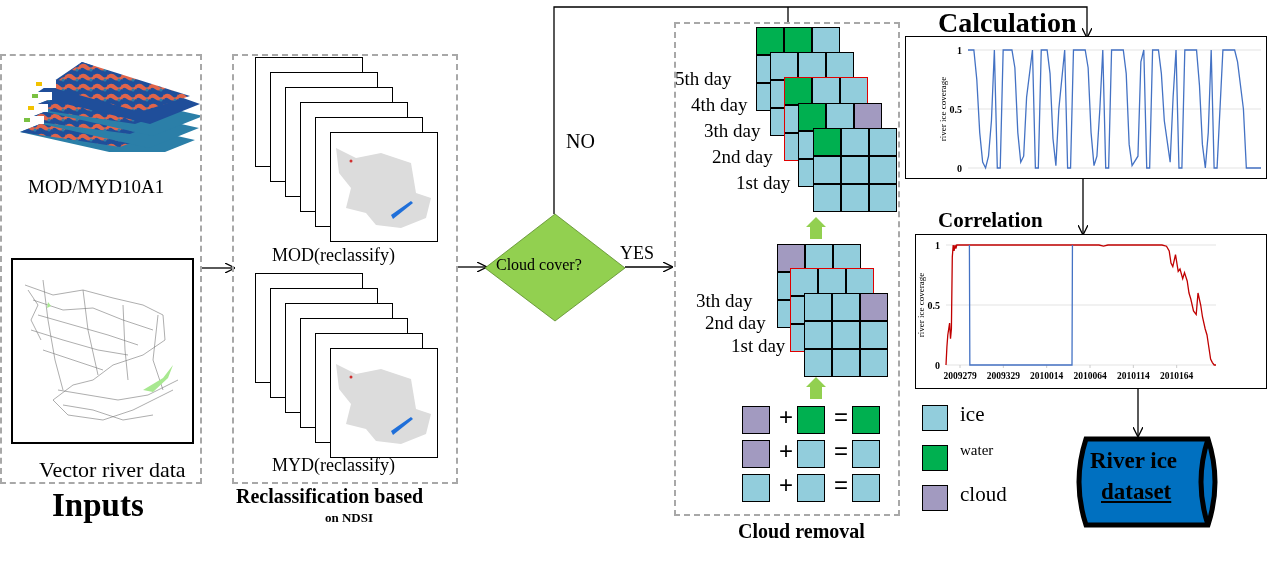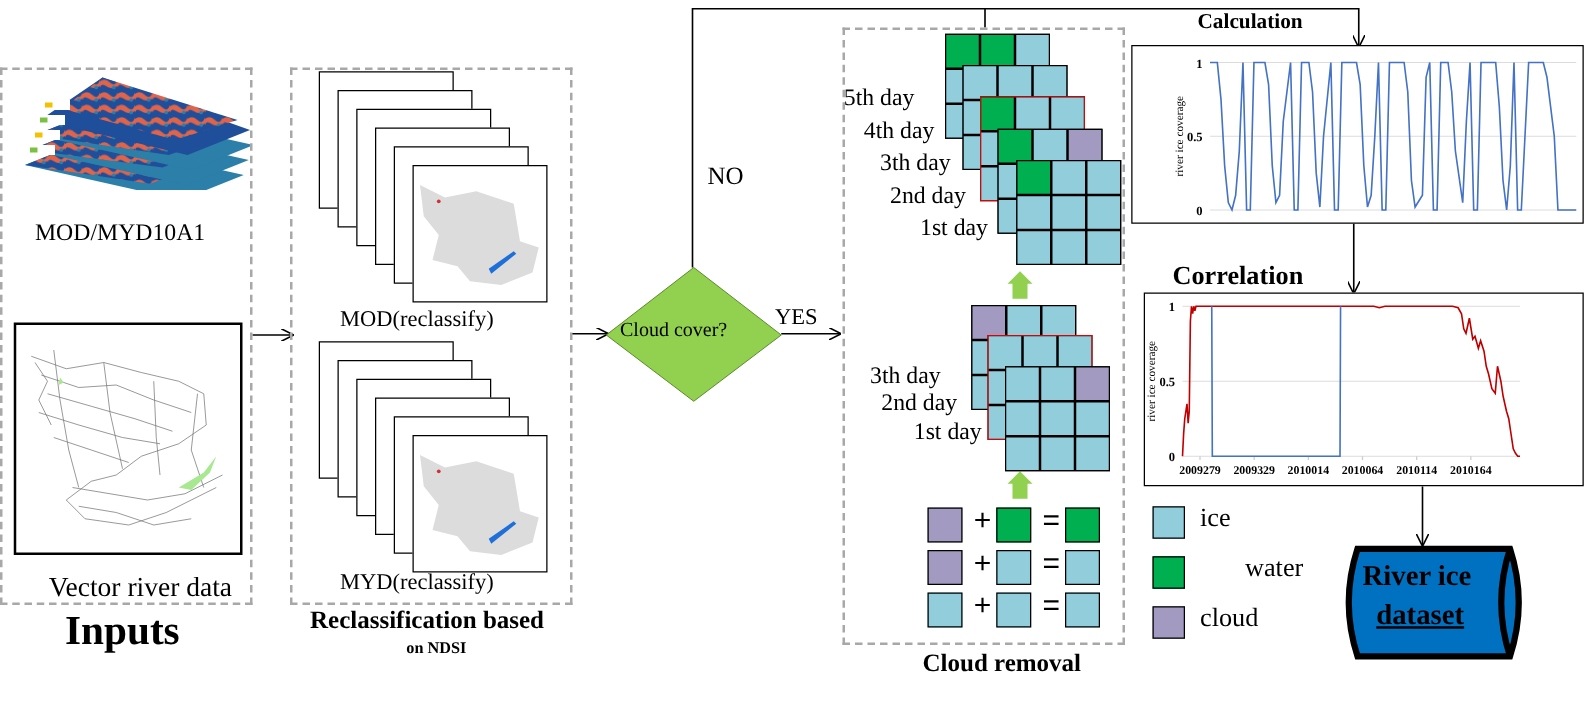--- a/index.html
+++ b/index.html
@@ -136,21 +136,21 @@
   <div class="sheet" style="left:75px;top:75px;width:108px;height:110px;">
     <svg width="105" height="107">
         <path d="M5,15 L25,25 L50,20 L80,30 L85,60 L100,65 L95,85 L70,95 L45,92 L35,80 L15,75 L20,55 L8,40 Z" fill="#dcdcdc"></path>
         <path d="M60,82 L80,68 L82,70 L62,86 Z" fill="#1f6fd9"></path>
         <circle cx="20" cy="28" r="1.5" fill="#d03030"></circle>
       </svg>
   </div>
 </div>
 <div class="lbl" style="left:272px;top:455px;font-size:18px;">MYD(reclassify)</div>
 
-<div class="lbl bold" style="left:248px;top:485px;font-size:20px;">Reclassification based</div>
+<div class="lbl bold" style="left:236px;top:485px;font-size:20px;">Reclassification based</div>
 <div class="lbl bold" style="left:325px;top:510px;font-size:13px;text-align:center;">on NDSI</div>
 
 <svg class="abs" style="left:484px;top:213px;" width="142" height="110">
   <polygon points="71,1 141,55 71,108 1,55" fill="#92d050" stroke="#5b8a2a" stroke-width="0.8"></polygon>
 </svg>
 <div class="lbl" style="left:496px;top:256px;font-size:16px;">Cloud cover?</div>
 <div class="lbl" style="left:620px;top:243px;font-size:18px;">YES</div>
 <div class="lbl" style="left:566px;top:130px;font-size:20px;">NO</div>
 
 <div class="dash" style="left:674px;top:22px;width:226px;height:494px;"></div>
@@ -169,26 +169,26 @@
 <div class="lbl" style="left:731px;top:335px;font-size:19px;">1st day</div>
 
 <div id="rules"></div>
 
 <div class="lbl bold" style="left:738px;top:520px;font-size:20px;">Cloud removal</div>
 
 <div class="abs" style="left:922px;top:405px;width:120px;height:110px;">
   <div class="sq" style="left:0;top:0;background:#92cddc;"></div>
   <div class="lbl" style="left:38px;top:-3px;font-size:21px;">ice</div>
   <div class="sq" style="left:0;top:40px;background:#00b050;"></div>
-  <div class="lbl" style="left:38px;top:37px;font-size:21px;margin-left:36px;">water</div>
+  <div class="lbl" style="left:38px;top:37px;font-size:15px;">water</div>
   <div class="sq" style="left:0;top:80px;background:#a29ac0;"></div>
   <div class="lbl" style="left:38px;top:77px;font-size:21px;">cloud</div>
 </div>
 
-<div class="lbl bold" style="left:958px;top:7px;font-size:17px;">Calculation</div>
+<div class="lbl bold" style="left:938px;top:7px;font-size:28px;">Calculation</div>
 <div class="chartbox" style="left:905px;top:36px;width:362px;height:143px;">
   <svg id="calcSvg" width="360" height="141">
       <line x1="62" x2="355" y1="131" y2="131" stroke="#dcdcdc" stroke-width="0.8"></line>
       <text x="56" y="135" text-anchor="end" font-size="10" font-weight="bold">0</text>
       <line x1="62" x2="355" y1="72" y2="72" stroke="#dcdcdc" stroke-width="0.8"></line>
       <text x="56" y="76" text-anchor="end" font-size="10" font-weight="bold">0.5</text>
       <line x1="62" x2="355" y1="13" y2="13" stroke="#dcdcdc" stroke-width="0.8"></line>
       <text x="56" y="17" text-anchor="end" font-size="10" font-weight="bold">1</text>
       <text x="0" y="0" transform="translate(40,72) rotate(-90)" text-anchor="middle" font-size="9">river ice coverage</text>
       <polyline points="62,13 67.86,13 70.78999999999999,42.5 73.72,95.6 76.65,125.1 79.58,131 82.51,119.2 85.44,83.8 88.37,13 91.3,131 94.22999999999999,131 97.16,13 100.09,13 105.94999999999999,13 108.88,30.700000000000003 111.81,95.6 114.74,125.1 117.67,119.2 120.6,60.2 126.46,13 129.39,131 132.32,131 135.25,13 138.18,13 141.11,13 144.04000000000002,36.599999999999994 146.97,101.5 149.89999999999998,128.64 152.82999999999998,72 158.69,13 161.62,131 164.55,131 167.48,13 170.41,13 173.34,13 179.2,13 182.13,30.700000000000003 185.06,95.6 187.99,128.64 190.92,119.2 193.85,72 196.78,13 199.70999999999998,131 202.64,131 205.57,13 211.43,13 214.36,13 217.29000000000002,13 220.22,36.599999999999994 223.15,107.4 226.08,128.64 231.94,119.2 234.87,24.799999999999997 237.79999999999998,13 240.73,131 243.66,131 246.59,13 249.52,13 252.45000000000002,13 255.38,36.599999999999994 258.31,83.8 264.16999999999996,125.1 267.1,60.2 270.03,13 272.96,131 275.89,131 278.82,13 284.68,13 287.61,13 290.54,13 293.47,48.400000000000006 296.4,107.4 299.33000000000004,131 302.26,95.6 305.19,13 308.12,131 311.04999999999995,131 316.90999999999997,13 319.84,13 322.77,13 325.7,13 328.63,13 331.56,24.799999999999997 337.41999999999996,72 340.34999999999997,131 343.28,131 346.21,131 349.14,131 352.07,131 355,131" fill="none" stroke="#4472c4" stroke-width="1.3"></polyline>

